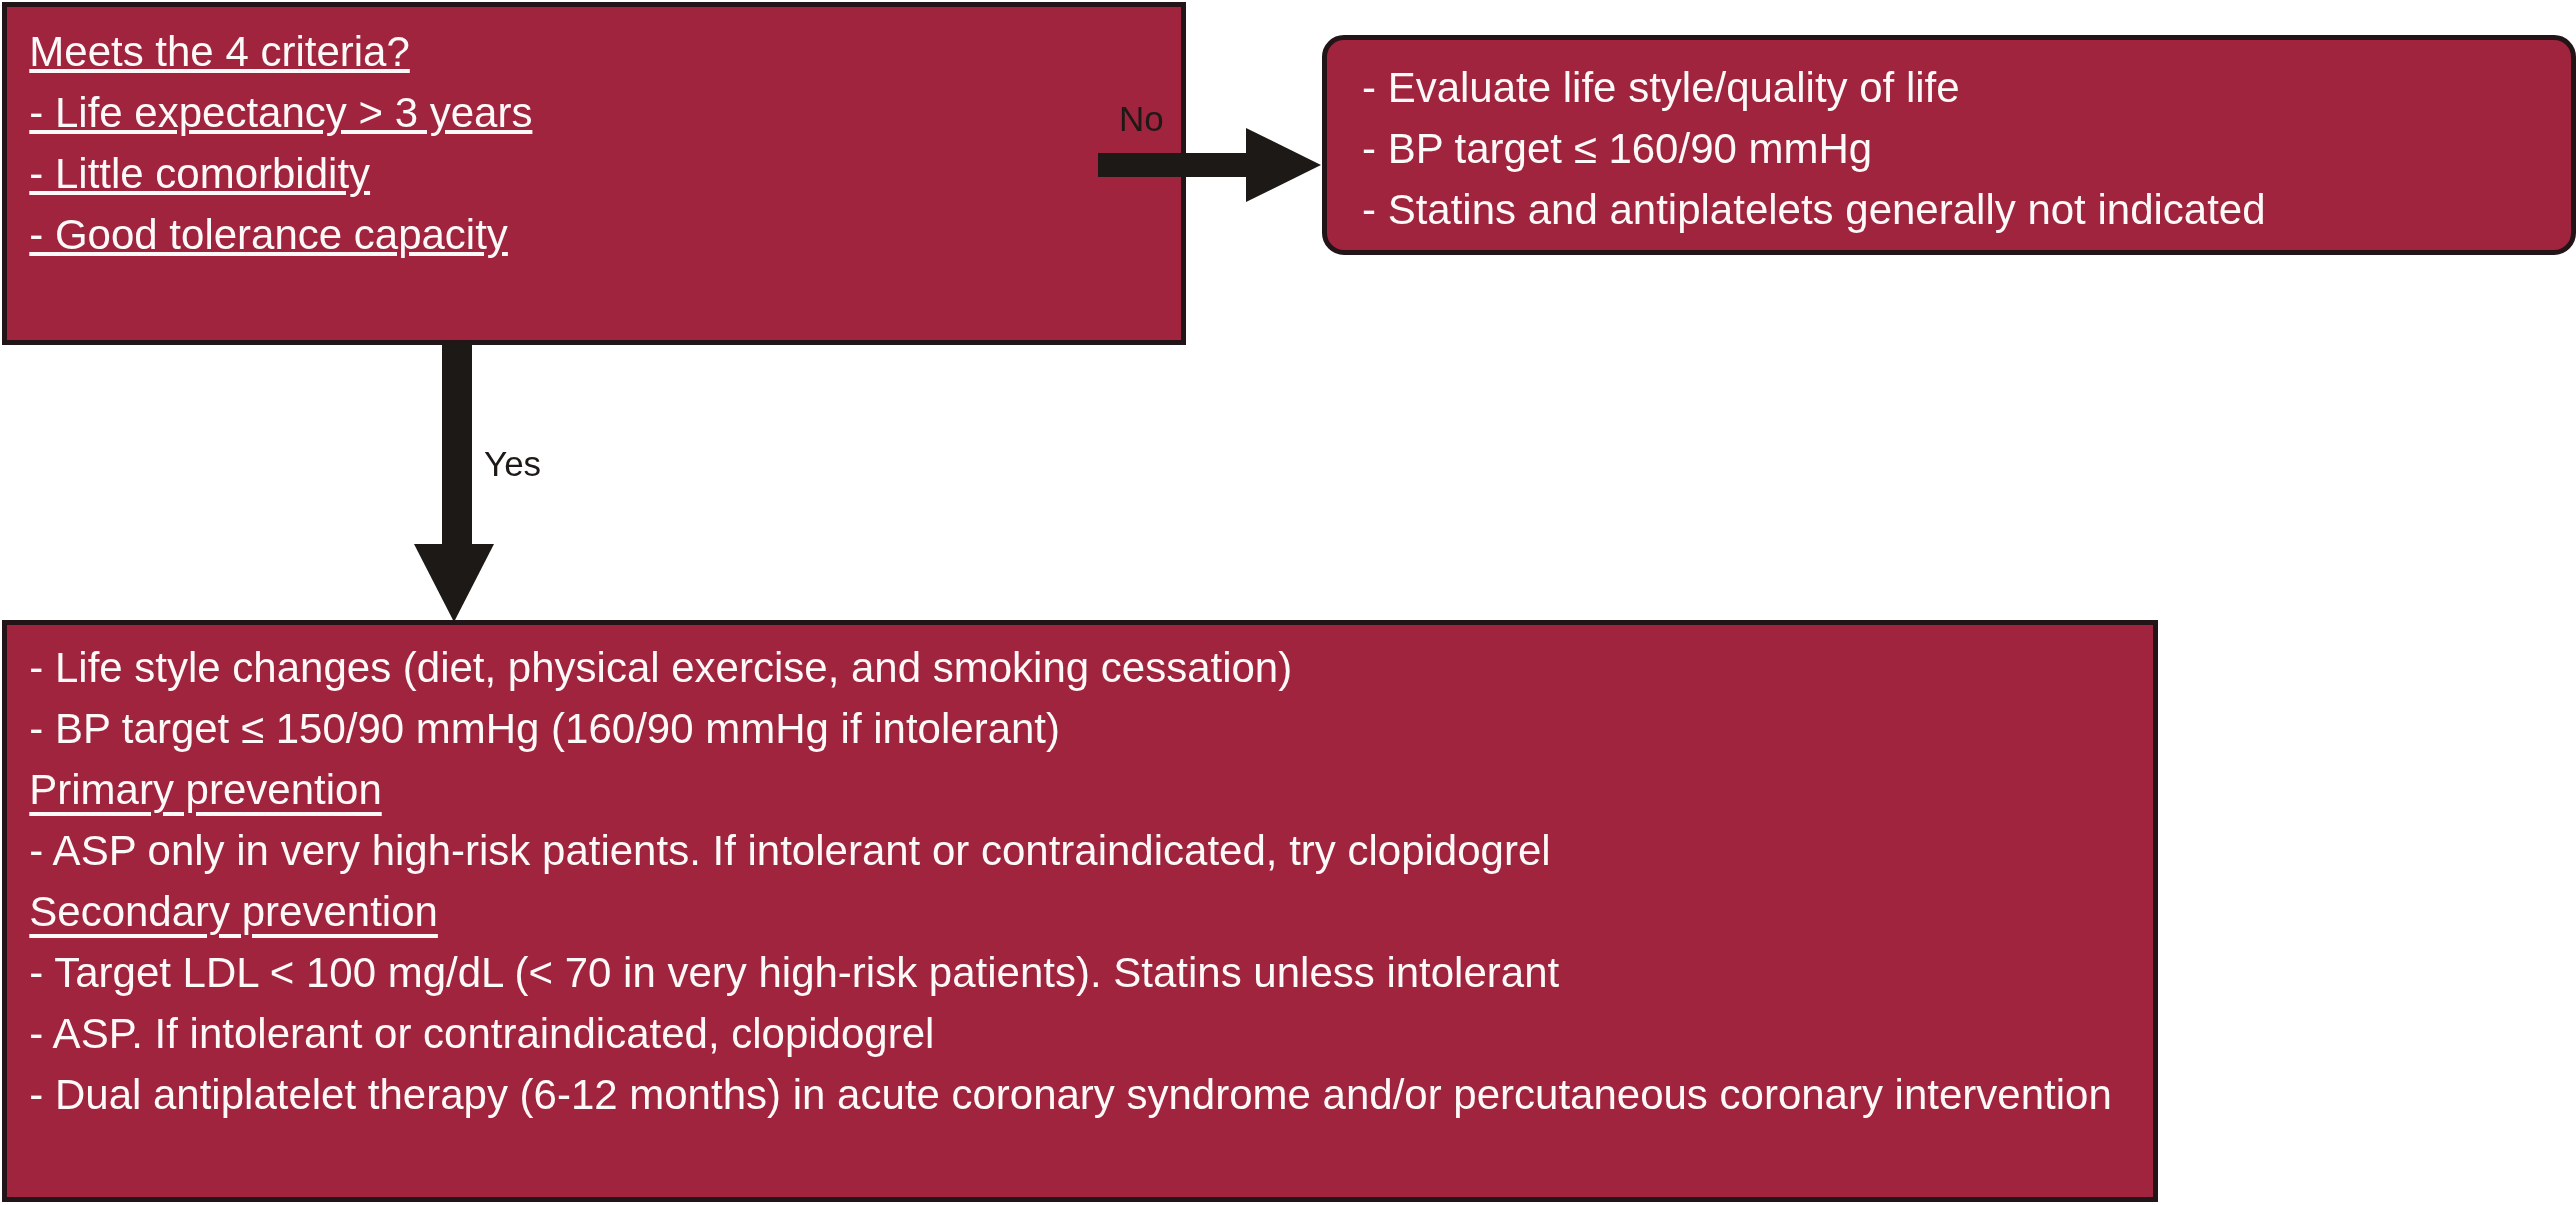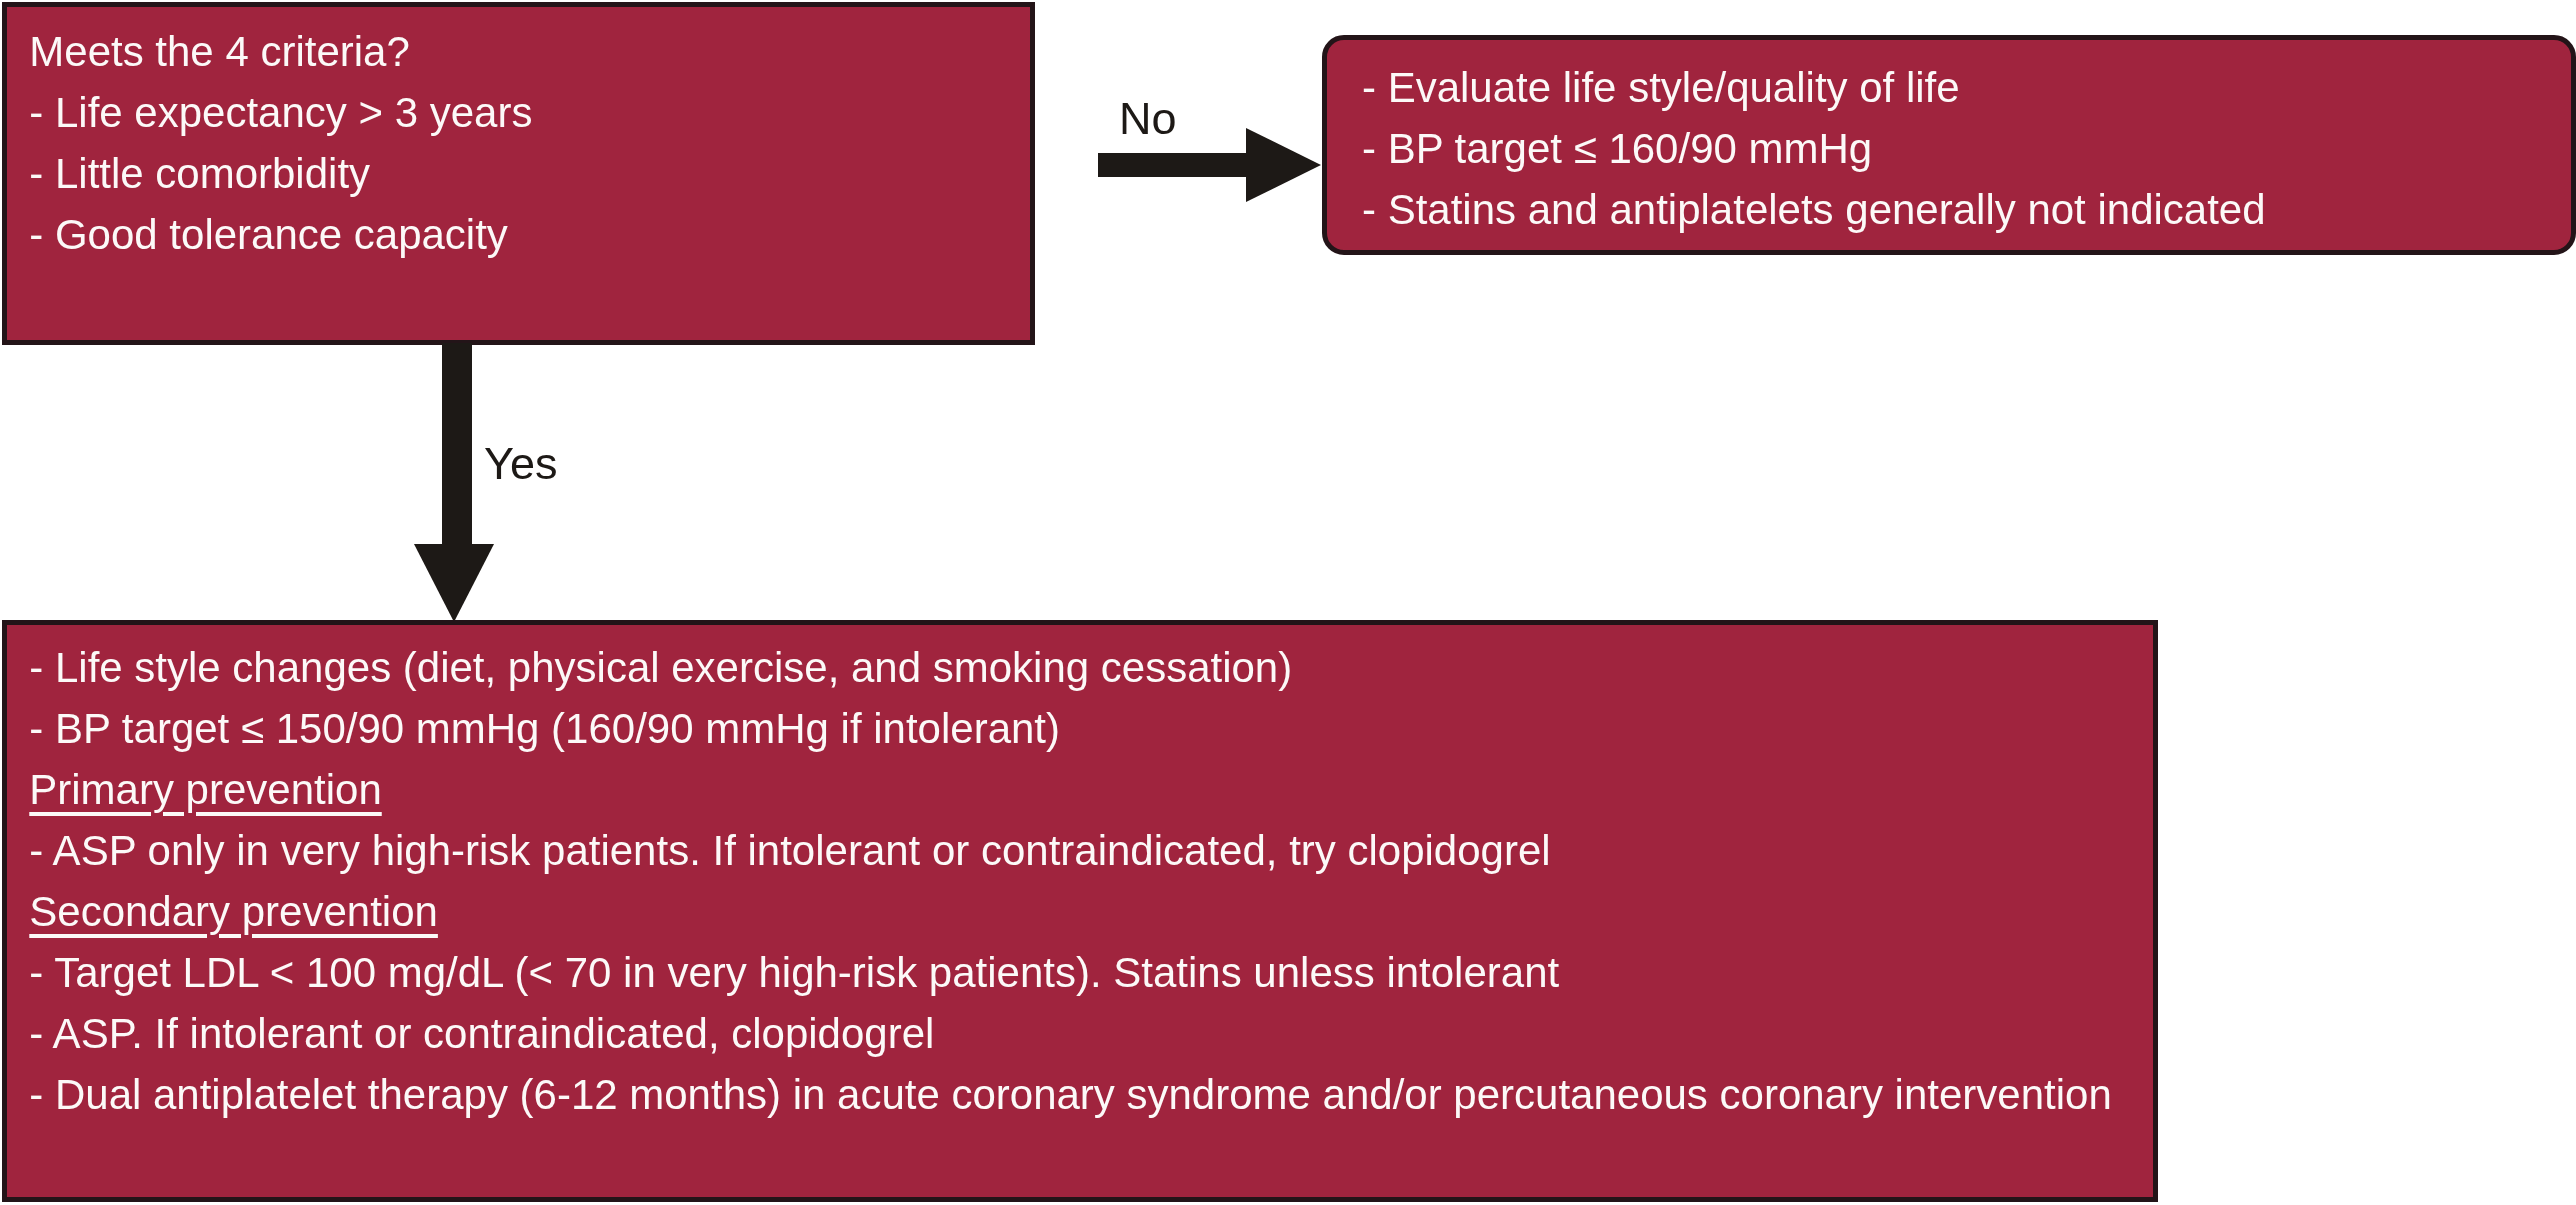--- a/index.html
+++ b/index.html
@@ -29,27 +29,27 @@
     white-space:nowrap;
   }
   .box .line{white-space:nowrap;}
   .line.underline{
     text-decoration:underline;
     text-decoration-thickness:3.5px;
     text-underline-offset:7.8px;
     display:inline-block;
   }
   .line-block{display:block;}
-  #box-criteria{left:1.7px;top:1.7px;width:1033px;height:343px;padding:14px 12.2px 0 22.6px;}
+  #box-criteria{left:1.7px;top:1.7px;width:1184px;height:343px;padding:14px 12.2px 0 22.6px;text-decoration:underline;}
   #box-no-outcome{left:1322px;top:35px;width:1254px;height:220px;padding:17.4px 12.2px 0 35px;border-radius:22px;}
   #box-yes-outcome{left:1.7px;top:620px;width:2156px;height:582px;padding:12.2px 12.2px 0 22.6px;}
   .branch-label{
     position:absolute;
     color:var(--label-color);
-    font-size:45px;
+    font-size:35px;
     line-height:45px;
     white-space:nowrap;
   }
   #no-label{left:1119px;top:96px;}
   #yes-label{left:484px;top:441px;}
   .arrow-shaft{position:absolute;background:var(--arrow-color);}
   #no-arrow-shaft{left:1098px;top:153px;width:152px;height:24.4px;}
   #yes-arrow-shaft{left:442px;top:343px;width:30px;height:202px;}
   .arrow-head{position:absolute;width:0;height:0;}
   #no-arrow-head{

